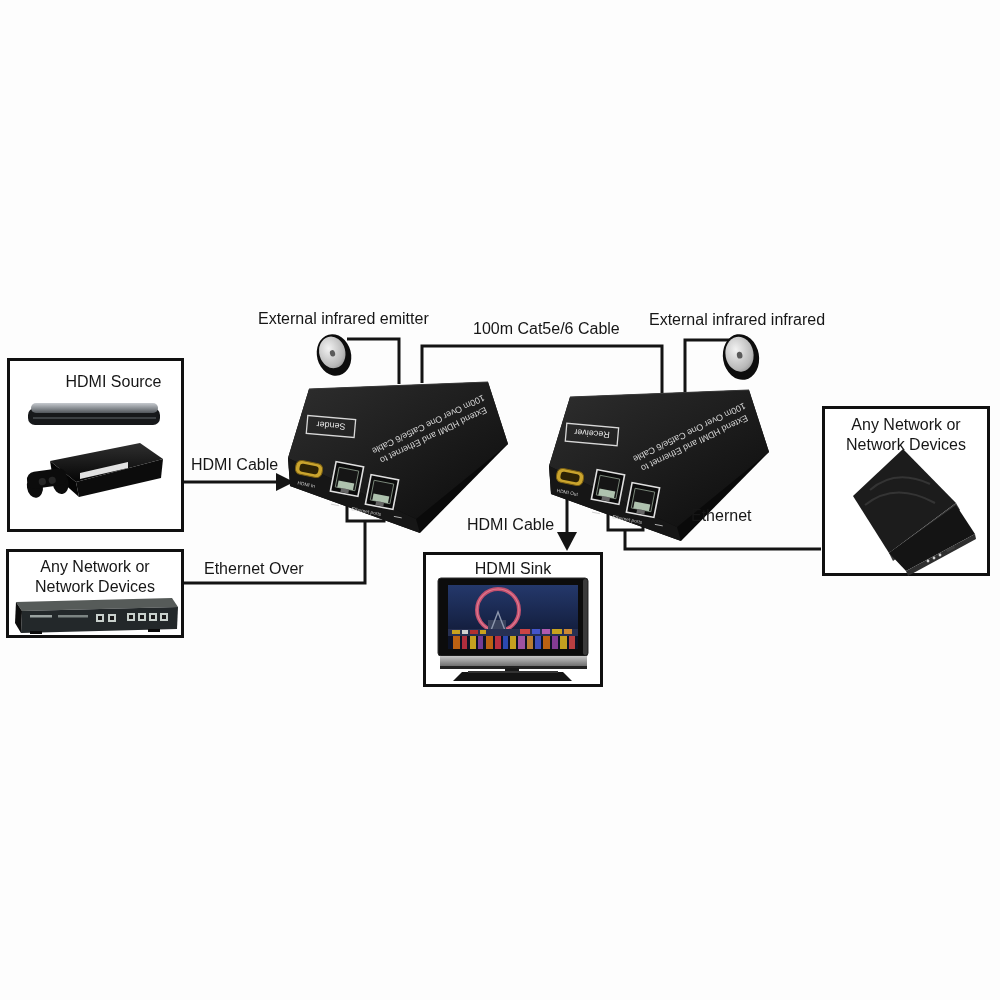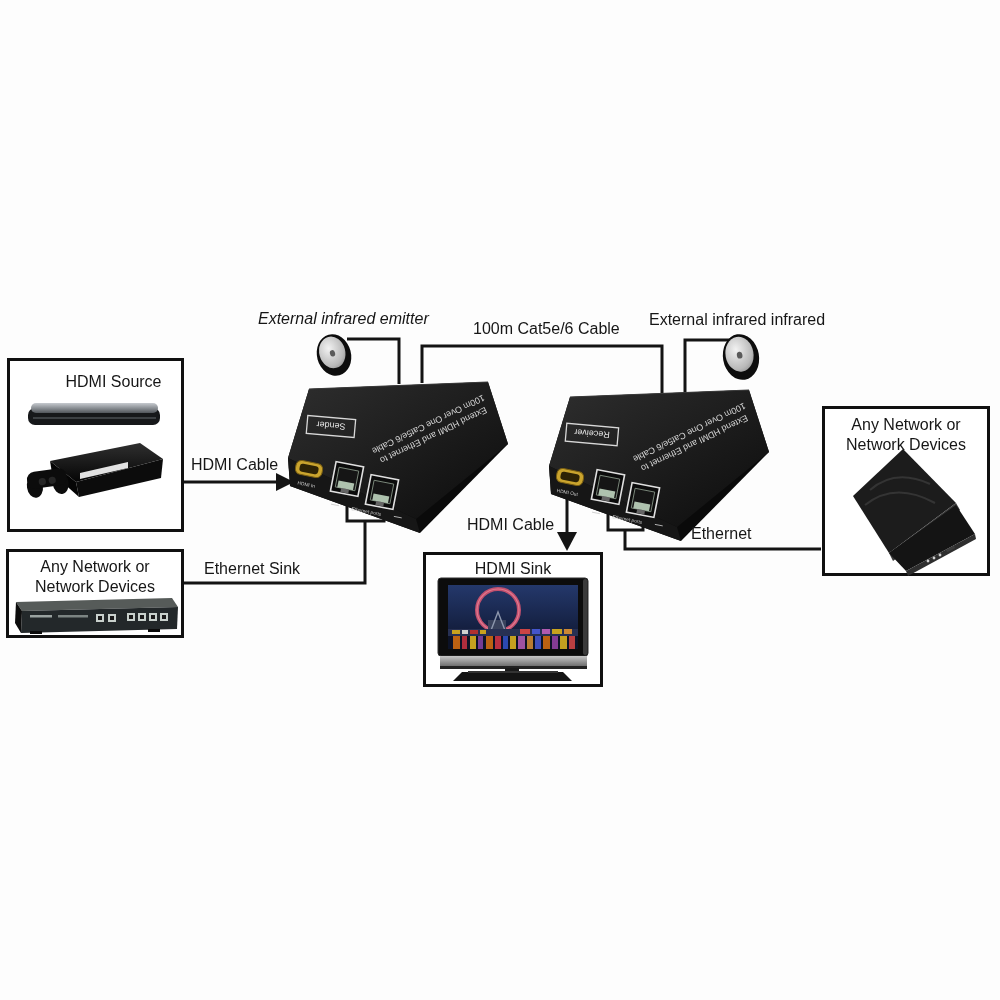--- a/index.html
+++ b/index.html
@@ -265,21 +265,21 @@
         <rect x="569" y="636" width="6" height="13" fill="#cc4444"></rect>
       </g>
       <rect x="440" y="656" width="147" height="10" fill="url(#silverBar)"></rect>
       <rect x="440" y="666" width="147" height="3" fill="#222222"></rect>
       <rect x="505" y="668" width="14" height="5" fill="#1a1a1a"></rect>
       <polygon points="462,672 563,672 572,681 453,681" fill="#141414"></polygon>
       <rect x="468" y="671" width="90" height="2" fill="#333333"></rect>
     </g>
   </svg>
 
-  <div class="label" style="left:258px; top:310px;font-style:italic;">External infrared emitter</div>
+  <div class="label" style="left:258px; top:310px;">External infrared emitter</div>
   <div class="label" style="left:473px; top:320px;text-align:center;">100m Cat5e/6 Cable</div>
   <div class="label" style="left:649px; top:311px;">External infrared infrared</div>
   <div class="label" style="left:191px; top:456px;">HDMI Cable</div>
-  <div class="label" style="left:204px; top:560px;">Ethernet Sink</div>
+  <div class="label" style="left:204px; top:560px;">Ethernet Over</div>
   <div class="label" style="left:467px; top:516px;">HDMI Cable</div>
-  <div class="label" style="left:691px; top:525px;text-align:right;">Ethernet</div>
+  <div class="label" style="left:691px; top:507px;text-align:right;">Ethernet</div>
 
 </div>
 
 </body></html>

